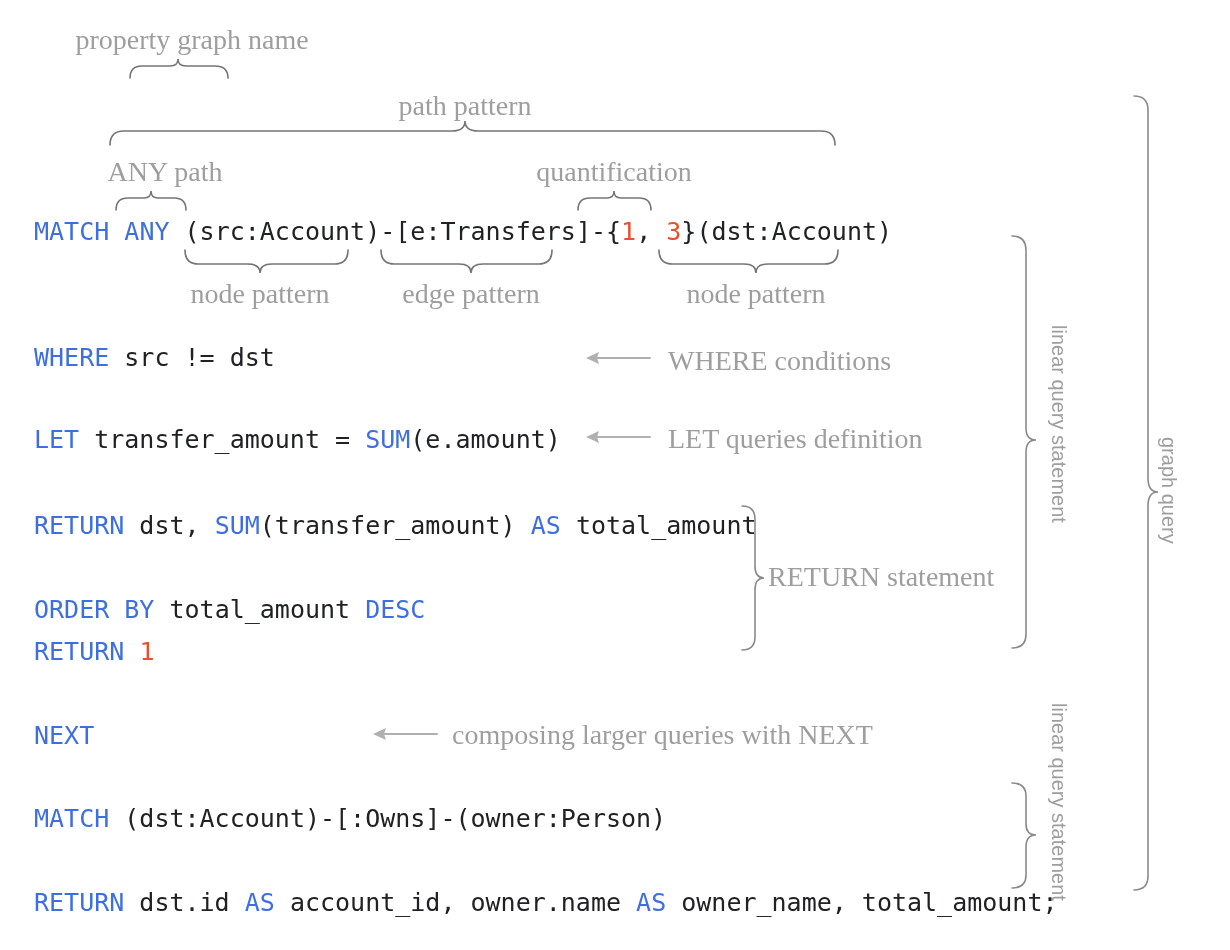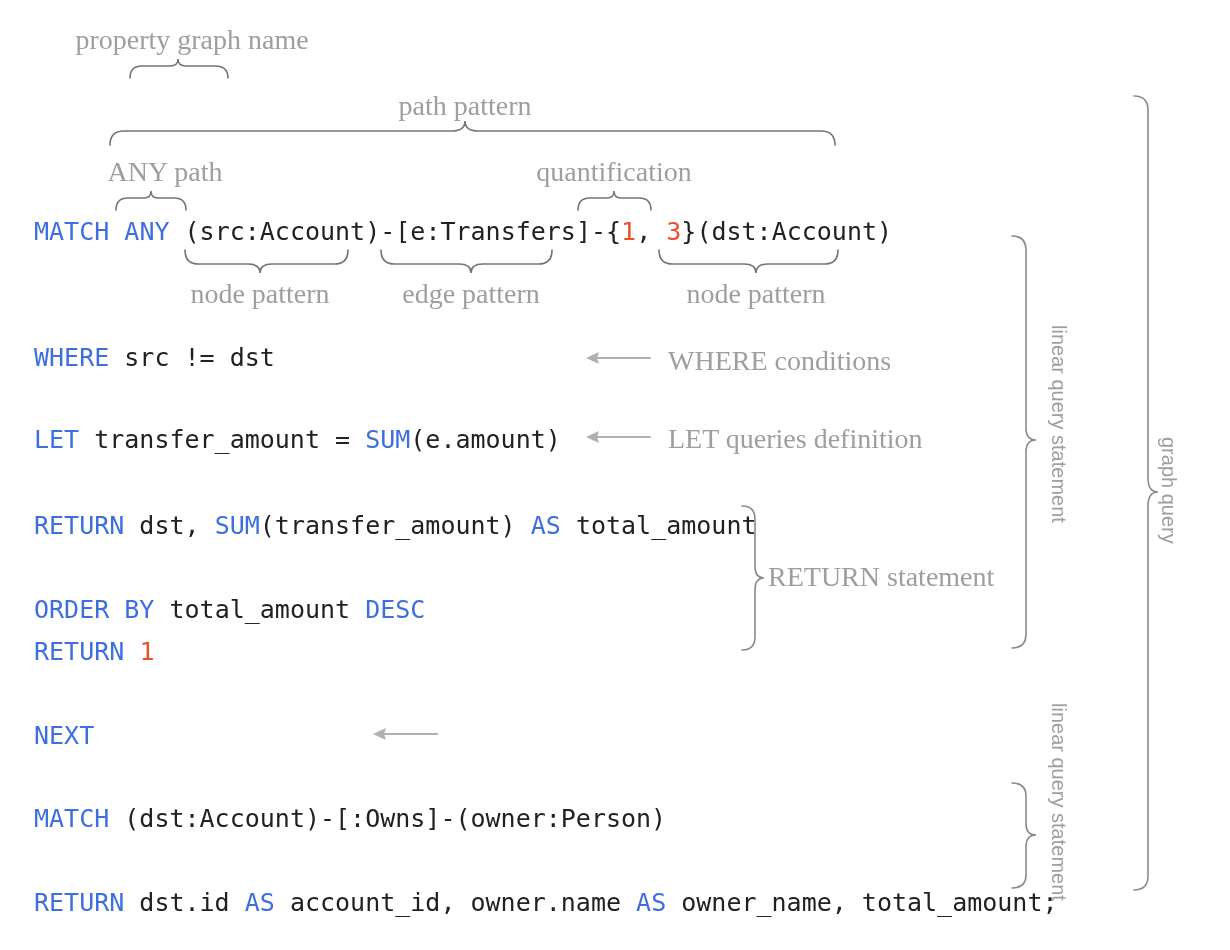--- a/index.html
+++ b/index.html
@@ -113,20 +113,21 @@
   <div class="ann center" style="left:150px; top:160px;margin-left:15px;">ANY path</div>
   <div class="ann center" style="left:614px; top:160px;">quantification</div>
 
   <div class="ann center" style="left:260px; top:282px;">node pattern</div>
   <div class="ann center" style="left:471px; top:282px;text-align:center;">edge pattern</div>
   <div class="ann center" style="left:756px; top:282px;">node pattern</div>
 
   <div class="ann" style="left:668px; top:349px;">WHERE conditions</div>
   <div class="ann" style="left:668px; top:427px;">LET queries definition</div>
   <div class="ann" style="left:768px; top:565px;">RETURN statement</div>
+  <div class="ann" style="left:452px; top:723px;">composing larger queries with NEXT</div>
 
   <div class="vlabel" style="left:1070px; top:325px;">linear query statement</div>
   <div class="vlabel" style="left:1070px; top:703px;">linear query statement</div>
   <div class="vlabel" style="left:1180px; top:437px;">graph query</div>
 
   <svg id="overlay" viewBox="0 0 1230 950">
 
     <path class="brace" d="M130,78 Q130,66 142,66 L170,66 Q178,66 178,59 Q178,66 186,66 L215,66 Q228,66 228,78"></path>
 
     <path class="brace" d="M110,145 Q110,131 124,131 L452,131 Q465,131 465,121 Q465,131 478,131 L821,131 Q835,131 835,145"></path>

